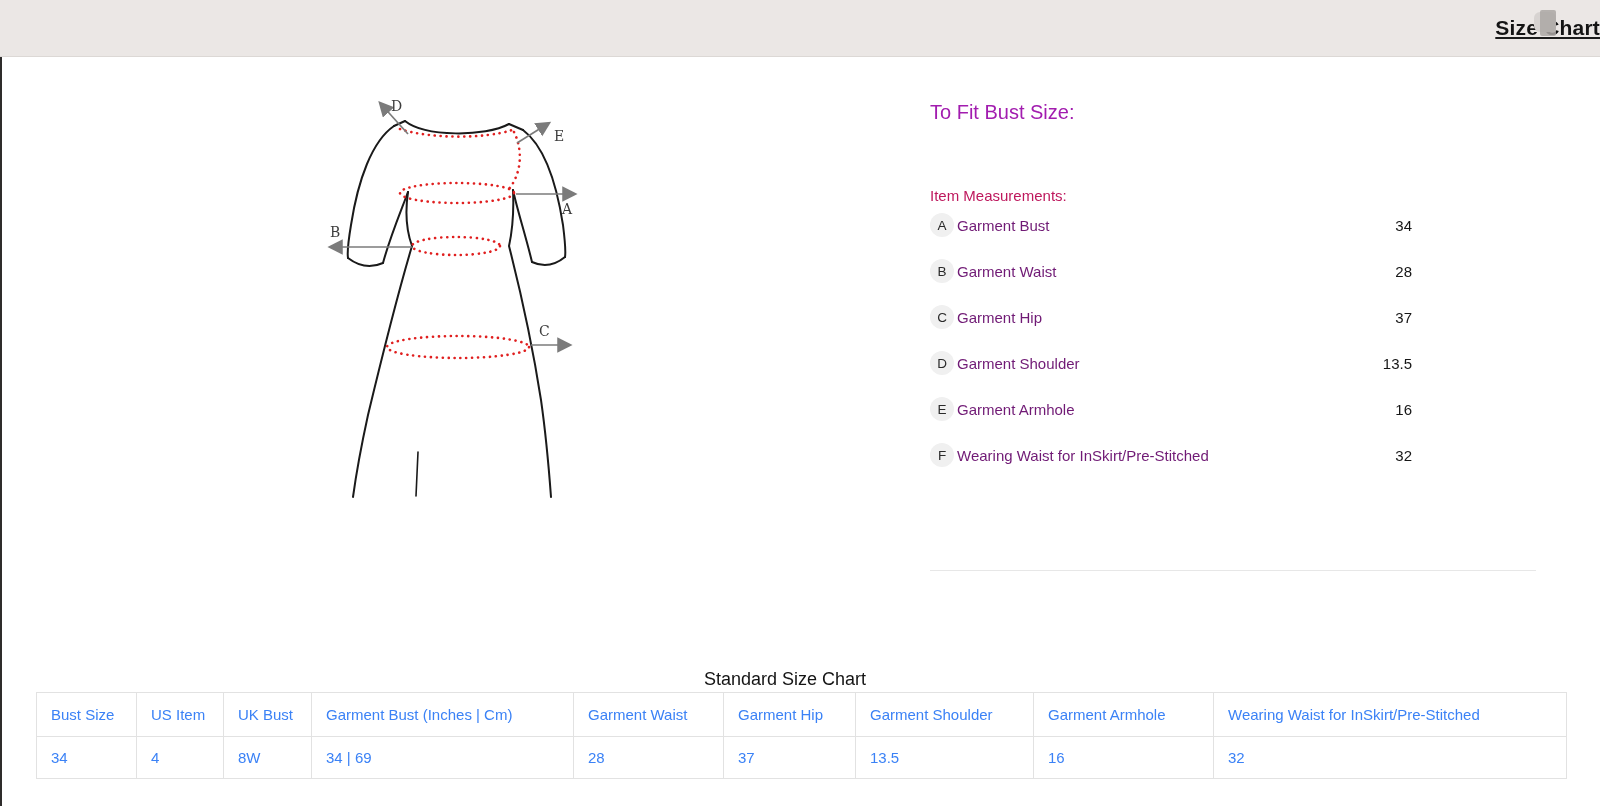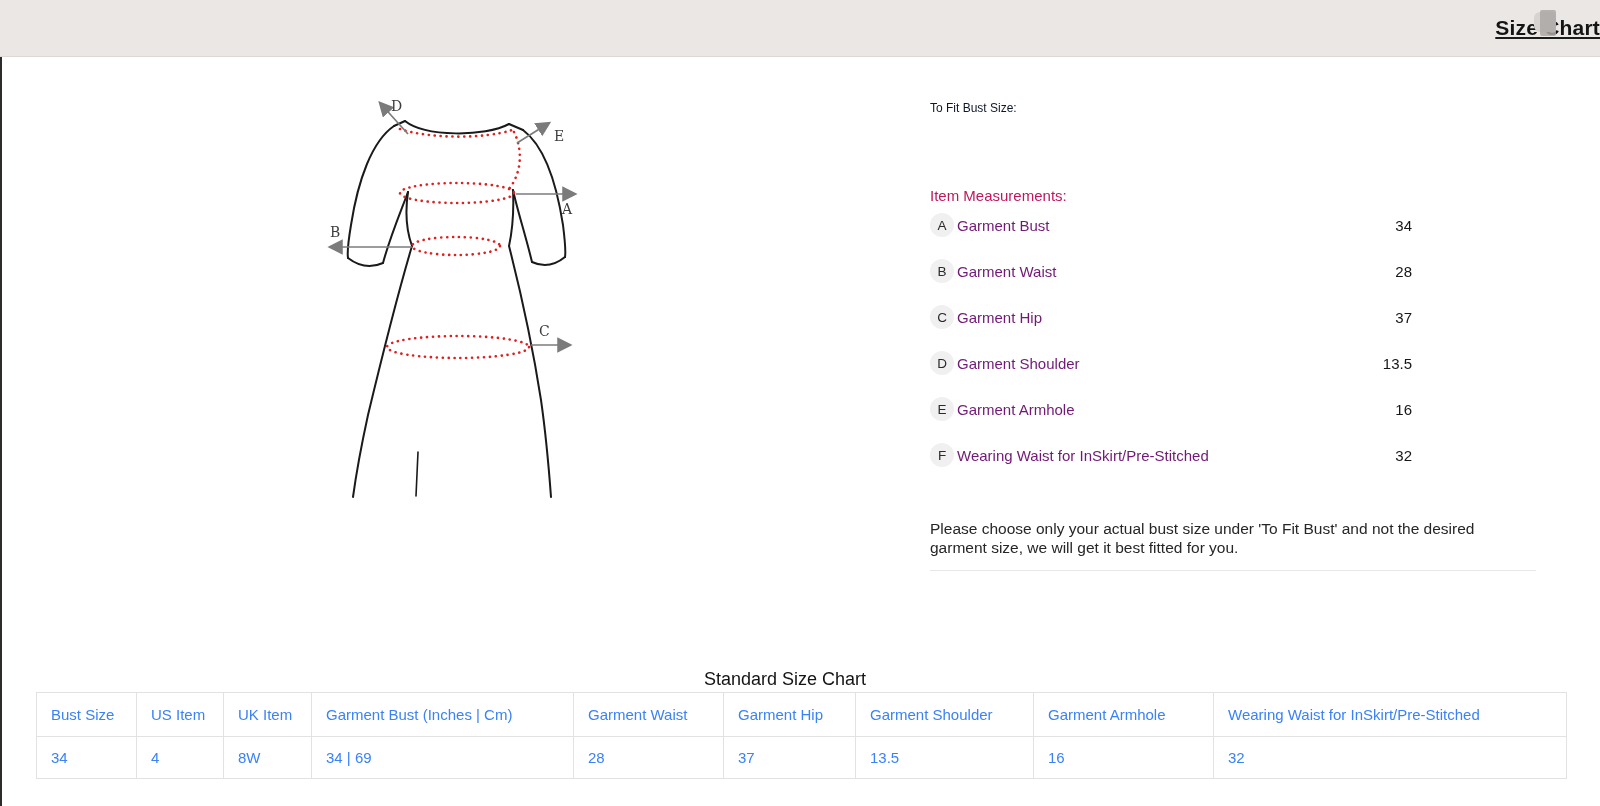--- a/index.html
+++ b/index.html
@@ -25,21 +25,21 @@
   .blur-icon .b1 { position: absolute; left: 0; top: 4px; width: 22px; height: 20px; background: #d7d3d1; border-radius: 6px; }
   .blur-icon .b2 { position: absolute; left: 6px; top: 2px; width: 16px; height: 26px; background: #aba7a5; opacity:.85; border-radius: 2px; }
 
   .left-edge { position: absolute; left: 0; top: 0; width: 2px; height: 806px; background: #2e2c2b; }
 
   
   .diagram { position: absolute; left: 320px; top: 85px; width: 280px; height: 413px; }
 
   
   .panel { position: absolute; left: 930px; top: 0; width: 606px; height: 660px; }
-  .fit-label { position: absolute; top: 101px; left: 0; font-size: 12px; color: #0f172a; }
+  .fit-label { position: absolute; top: 101px; left: 0; font-size: 20px; color: #a21caf; }
   .fit-select-wrap { position: absolute; top: 130px; left: 2px; width: 504px; height: 39px; }
   .fit-select {
     width: 100%; height: 100%;
     -webkit-appearance: none; -moz-appearance: none; appearance: none;
     border: 1px solid #c6c6c6; border-radius: 8px; background: #fff;
     padding: 0 40px 0 18px; font-family: "Liberation Sans", sans-serif;
     font-size: 15px; color: #6d6d6d; outline: none;
   }
   .chev { position: absolute; right: 13px; top: 13px; pointer-events: none; }
 
@@ -175,21 +175,20 @@
       <div class="meas-label">Garment Armhole</div>
       <div class="meas-value">16</div>
     </div>
     <div class="meas-row">
       <div class="badge">F</div>
       <div class="meas-label">Wearing Waist for InSkirt/Pre-Stitched</div>
       <div class="meas-value">32</div>
     </div>
   </div>
 
-  <div class="panel-note">Please choose only your actual bust size under 'To Fit Bust' and not the desired garment size, we will get it best fitted for you.</div>
   <div class="panel-divider"></div>
 </div>
 
 <div class="chart-title">Standard Size Chart</div>
 
 <table class="size-table">
   <colgroup>
     <col class="c0">
       <col class="c1">
       <col class="c2">
@@ -197,21 +196,21 @@
       <col class="c4">
     <col class="c5">
       <col class="c6">
       <col class="c7">
       <col class="c8">
   </colgroup>
   <thead>
     <tr>
       <th>Bust Size</th>
       <th>US Item</th>
-      <th>UK Item</th>
+      <th>UK Bust</th>
       <th>Garment Bust (Inches | Cm)</th>
       <th>Garment Waist</th>
       <th>Garment Hip</th>
       <th>Garment Shoulder</th>
       <th>Garment Armhole</th>
       <th>Wearing Waist for InSkirt/Pre-Stitched</th>
     </tr>
   </thead>
   <tbody>
     <tr>

